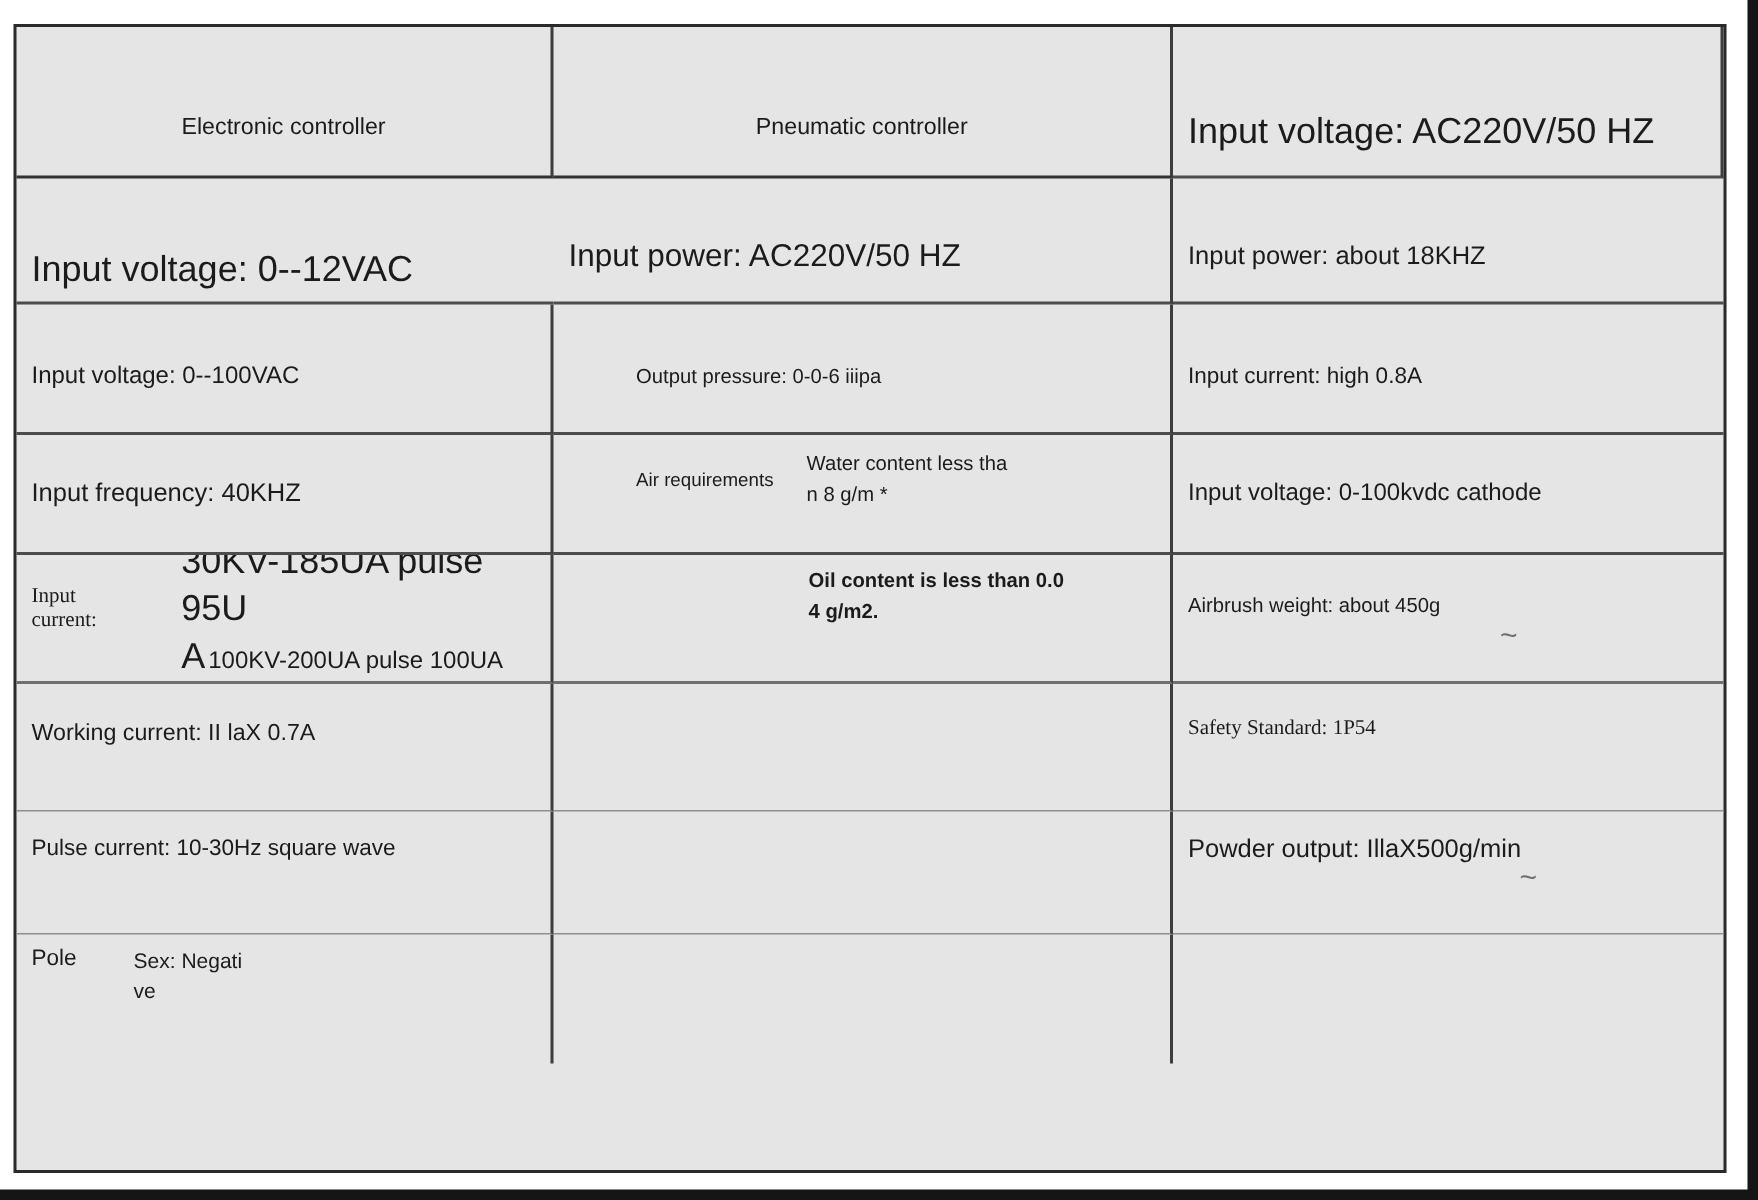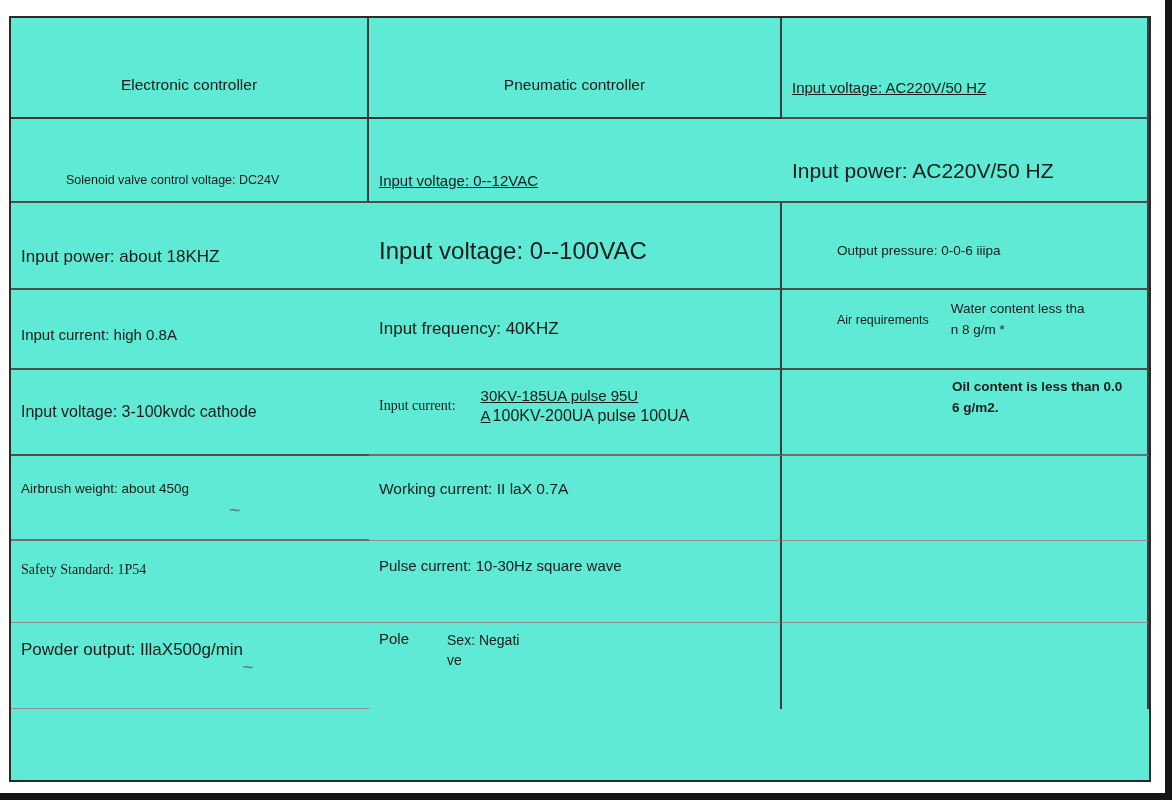--- a/index.html
+++ b/index.html
@@ -5,21 +5,21 @@
   html,body{margin:0;padding:0;background:#e8e8e8;}
   .screen{
     position:relative;width:1172px;height:800px;background:#ffffff;overflow:hidden;
     font-family:"Liberation Sans",sans-serif;color:#1b1b1b;
   }
   .edge-right{position:absolute;top:0;right:0;width:7px;height:800px;background:#151515;}
   .edge-bottom{position:absolute;left:0;bottom:0;width:1172px;height:7px;background:#151515;}
 
   .spec-table{
     position:absolute;left:9px;top:16px;width:1142px;height:766px;box-sizing:border-box;
-    border:2px solid #2a2a2a;background:#5eead4;display:grid;
+    border:2px solid #2a2a2a;background:#e5e5e5;display:grid;
     grid-template-columns:358px 413px 1fr;
     grid-template-rows:101px 84px 87px 80px 86px 85px 82px 86px 1fr;
   }
   .cell{position:relative;display:flex;align-items:center;box-sizing:border-box;overflow:hidden;}
   .c0,.c1{border-right:2px solid #3d3d3d;}
   .rb-a{border-bottom:2px solid #333333;}
   .rb-b{border-bottom:2px solid #4d4d4d;}
   .rb-c{border-bottom:2px solid #6f6f6f;}
   .rb-d{border-bottom:1px solid #8f8f8f;}
 
@@ -34,22 +34,22 @@
   .down11{transform:translateY(11px);}
   .down6{transform:translateY(6px);}
   .down5{transform:translateY(5px);}
   .up6{transform:translateY(-6px);}
   .up9{transform:translateY(-9px);}
   .up12{transform:translateY(-12px);}
   .up14{transform:translateY(-14px);}
   .up16{transform:translateY(-16px);text-align:center;}
 
   .f21{font-size:21px;}
-  .f20{font-size:24px;}
-  .f19{font-size:15px;text-decoration:underline;}
+  .f20{font-size:16px;}
+  .f19{font-size:24px;}
   .f17{font-size:17px;}
   .f16{font-size:16px;}
   .f155{font-size:15.5px;}
   .f15{font-size:15px;}
   .f14{font-size:14px;font-family:Liberation Serif, serif;}
   .f135{font-size:13.5px;}
   .f125{font-size:12.5px;}
   .f11{font-size:14px;}
 
   .two-line{line-height:1.55;}
@@ -80,23 +80,20 @@
     <div class="cell c0 rb-a hdr">
       <span>Electronic controller</span>
     </div>
     <div class="cell c1 rb-a hdr">
       <span>Pneumatic controller</span>
     </div>
 
     <div class="cell c0 rb-b pl-e">
       <span class="f19 down20">Input voltage: AC220V/50 HZ</span>
     </div>
-    <div class="cell c1 rb-b pl-p">
-      <span class="f125 down20">Solenoid valve control voltage: DC24V</span>
-    </div>
     <div class="cell rb-b pl-g">
       <span class="f19 down20">Input voltage: 0--12VAC</span>
     </div>
 
     <div class="cell c0 rb-b pl-e">
       <span class="f21 down11">Input power: AC220V/50 HZ</span>
     </div>
     <div class="cell rb-b pl-g">
       <span class="f17 down11">Input power: about 18KHZ</span>
     </div>
@@ -115,34 +112,34 @@
       <span class="f17">Input frequency: 40KHZ</span>
     </div>
     <div class="cell c1 rb-b pl-p">
       <span class="f125 up9">Air requirements</span>
       <span class="f135 two-line val-block up9">
         <span style="display:block">Water content less tha</span>
         <span style="display:block">n 8 g/m *</span>
       </span>
     </div>
     <div class="cell rb-b pl-g">
-      <span class="f16">Input voltage: 3-100kvdc cathode</span>
+      <span class="f16">Input voltage: 0-100kvdc cathode</span>
     </div>
 
     <div class="cell c0 rb-c pl-e">
       <span class="f14 up6">Input current:</span>
       <span class="cur-lines up6">
         <span class="f19" style="display:block">30KV-185UA pulse 95U</span>
         <span style="display:block"><span class="f19">A</span><span class="cur-line2b">100KV-200UA pulse 100UA</span></span>
       </span>
     </div>
     <div class="cell c1 rb-c pl-p5">
       <span class="f135 two-line up14">
         <span style="display:block">Oil content is less than 0.0</span>
-        <span style="display:block">6 g/m2.</span>
+        <span style="display:block">4 g/m2.</span>
       </span>
     </div>
     <div class="cell rb-c pl-g">
       <span class="f135 up9">Airbrush weight: about 450g</span>
       <span class="squiggle sq-g5">~</span>
     </div>
 
     <div class="cell c0 rb-d pl-e">
       <span class="f155 up9">Working current: II laX 0.7A</span>
     </div>

